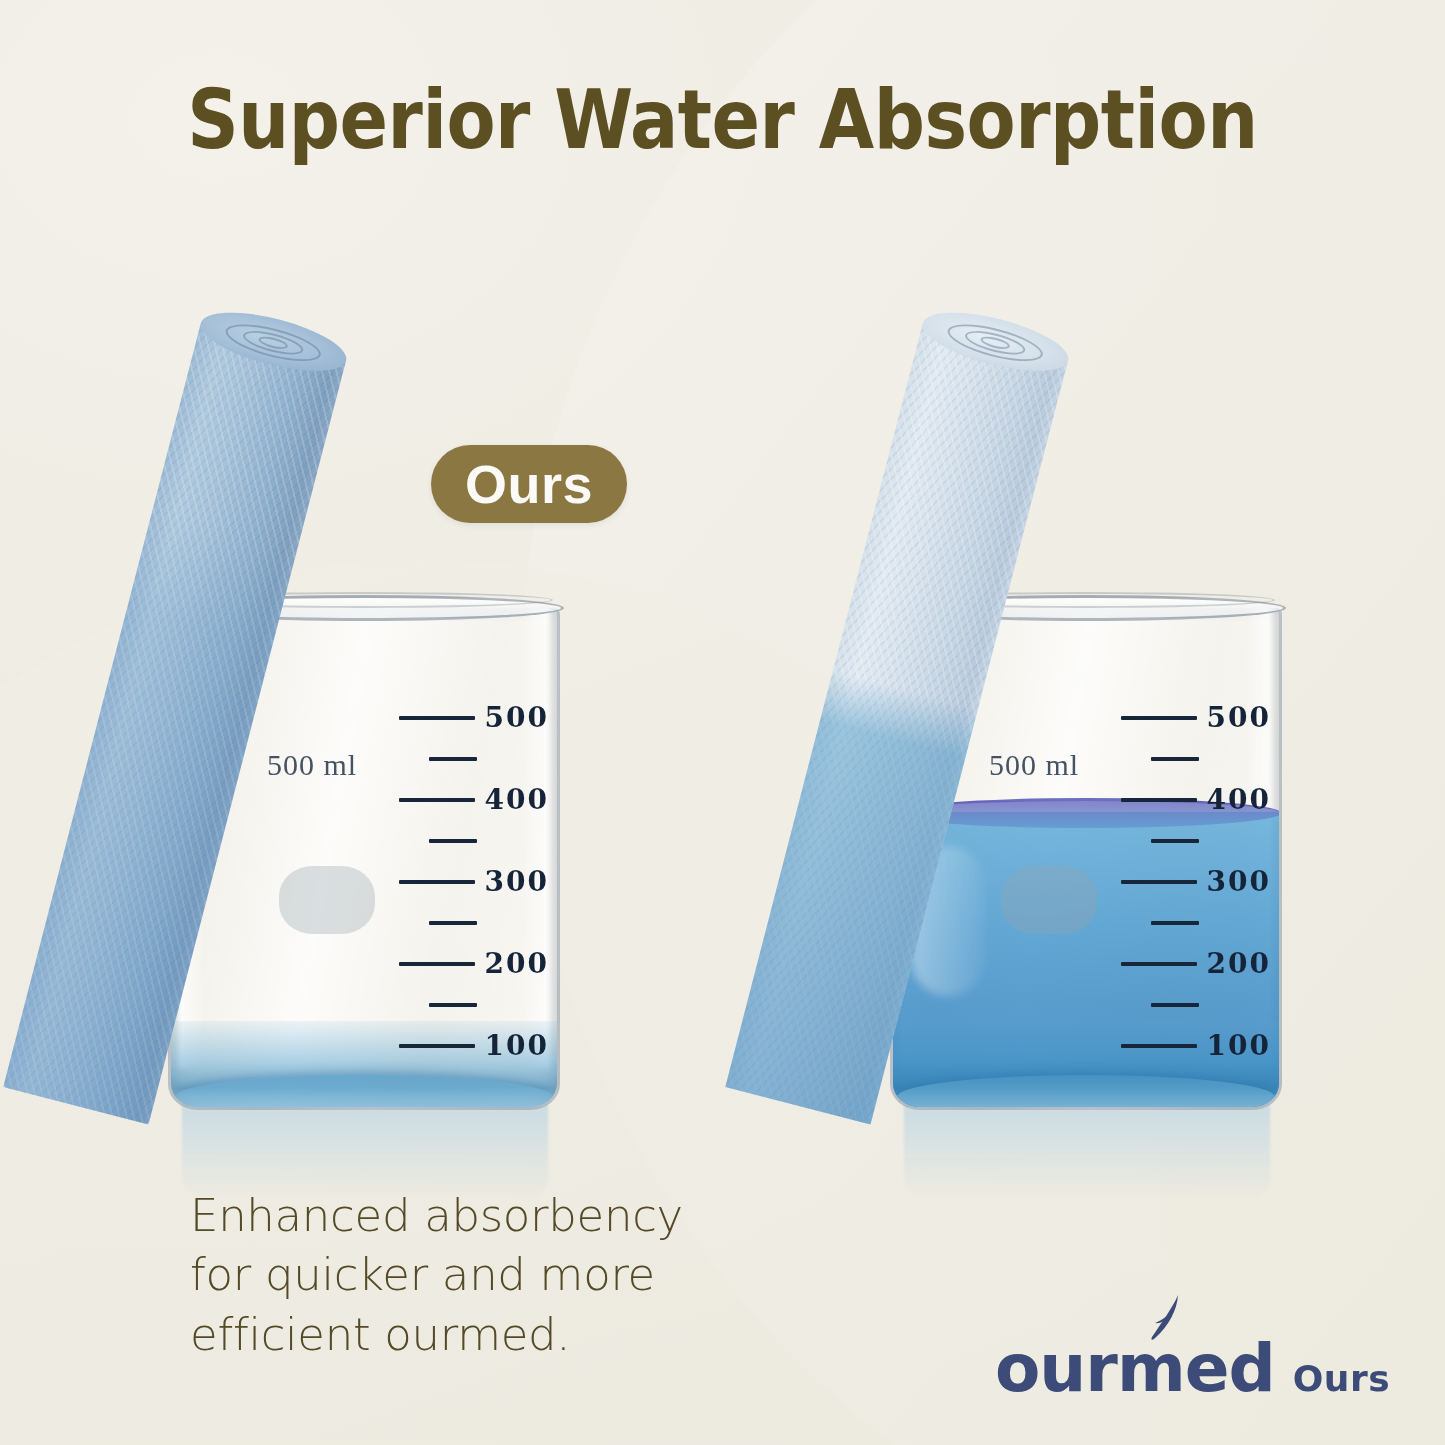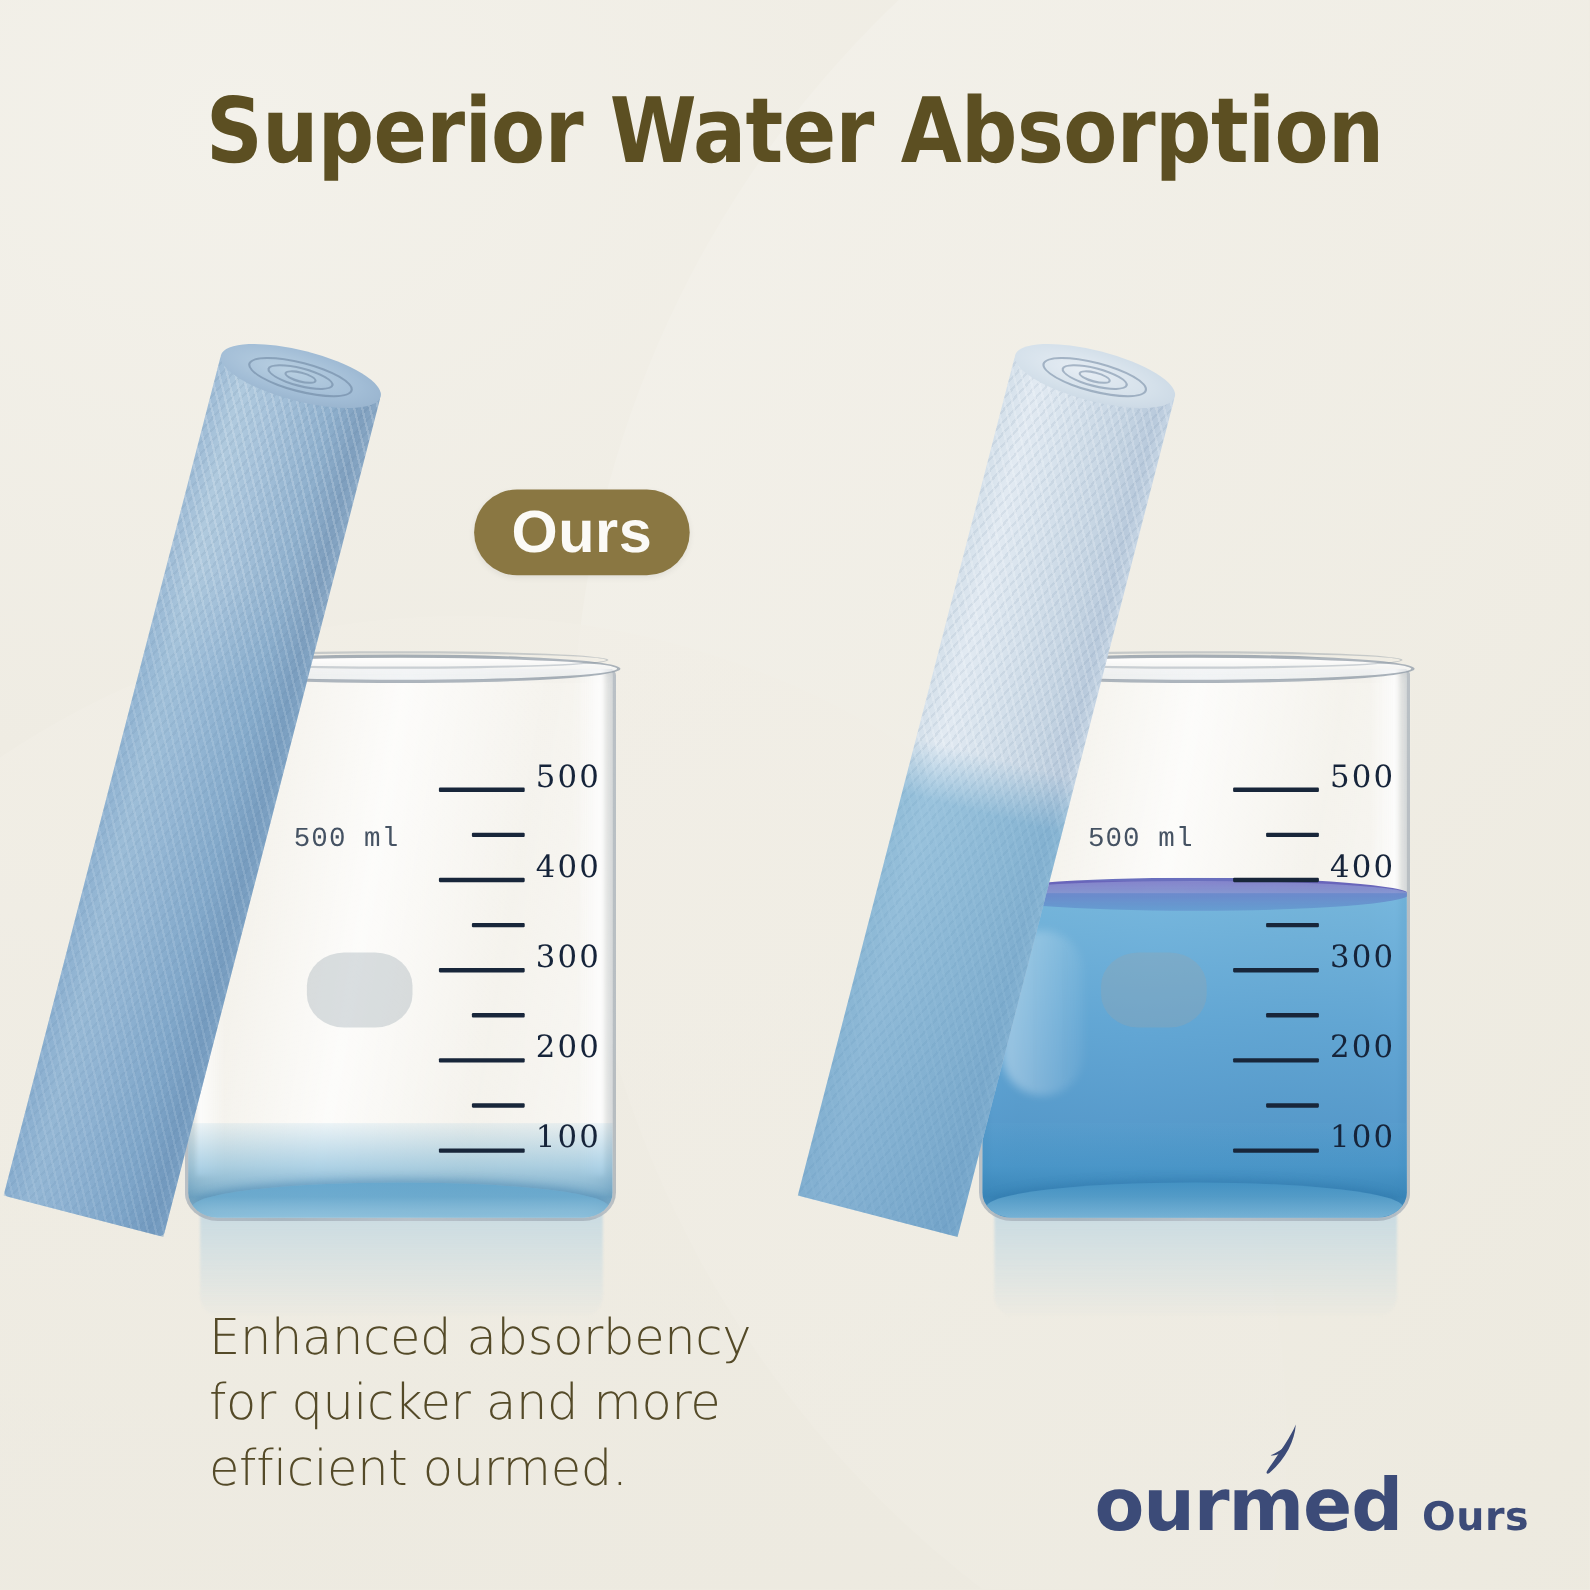--- a/index.html
+++ b/index.html
@@ -188,39 +188,39 @@
   }
 
   
   .scale{
     position:absolute;
     left:228px; top:108px;
     width:150px; height:330px;
   }
   .grad{
     position:absolute;
-    display:flex; align-items:flex-end;
-    left:0; width:150px; height:4px;
+    display:flex; align-items:center;
+    left:0; width:150px; height:4px;font-weight:bold;
   }
   .grad .tick{
     height:4px; background:#18263a; border-radius:1px;
   }
   .grad.major .tick{ width:78px; }
   .grad.minor .tick{ width:48px; margin-left:30px; }
   .grad .lab{
     font-family:"DejaVu Serif", serif;
     font-size:28px; color:#16243a;
     margin-left:10px; letter-spacing:2px;
     line-height:1;
   }
   .ml-label{
     position:absolute;
     left:96px; top:140px;
-    font-family:Liberation Mono, monospace;
-    font-size:25px; color:#2d3c4f;
+    font-family:Liberation Serif, serif;
+    font-size:30px; color:#2d3c4f;
     letter-spacing:1px;
     opacity:.88;
   }
 
   
   .roll-wrap{
     position:absolute;
     left:192px; top:318px;
     width:150px; height:812px;
     transform:rotate(14.5deg);

